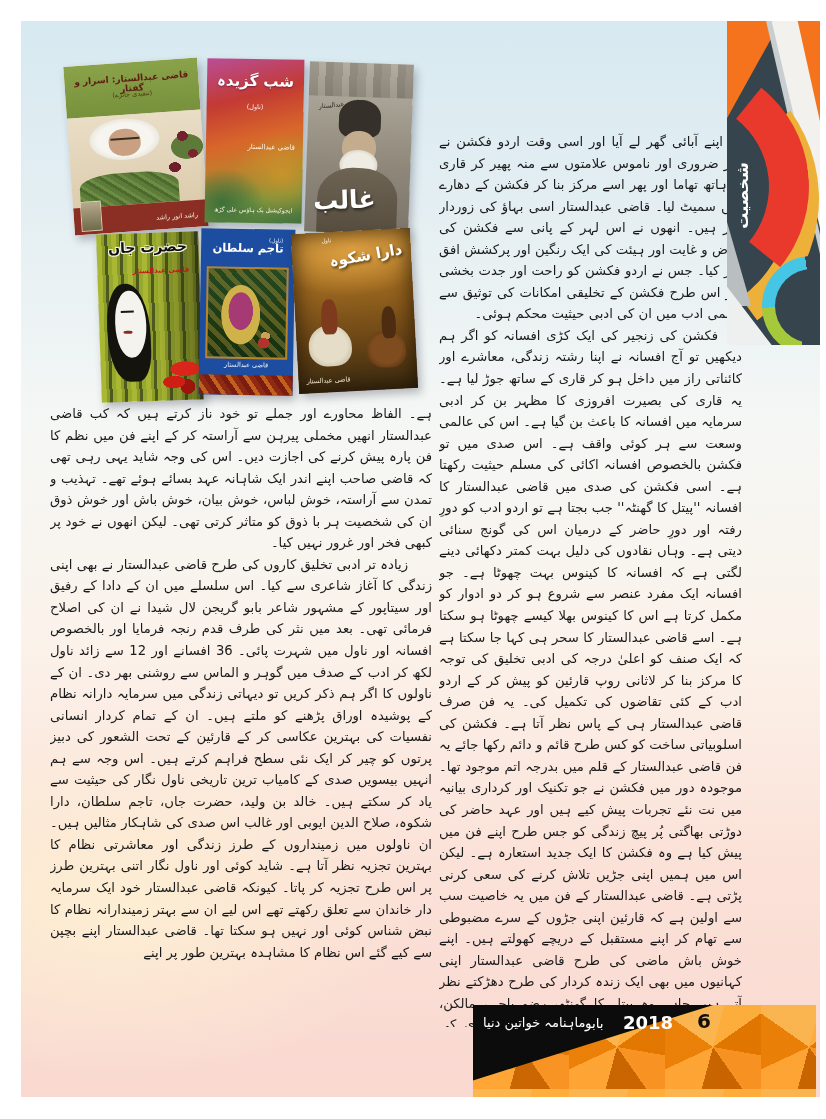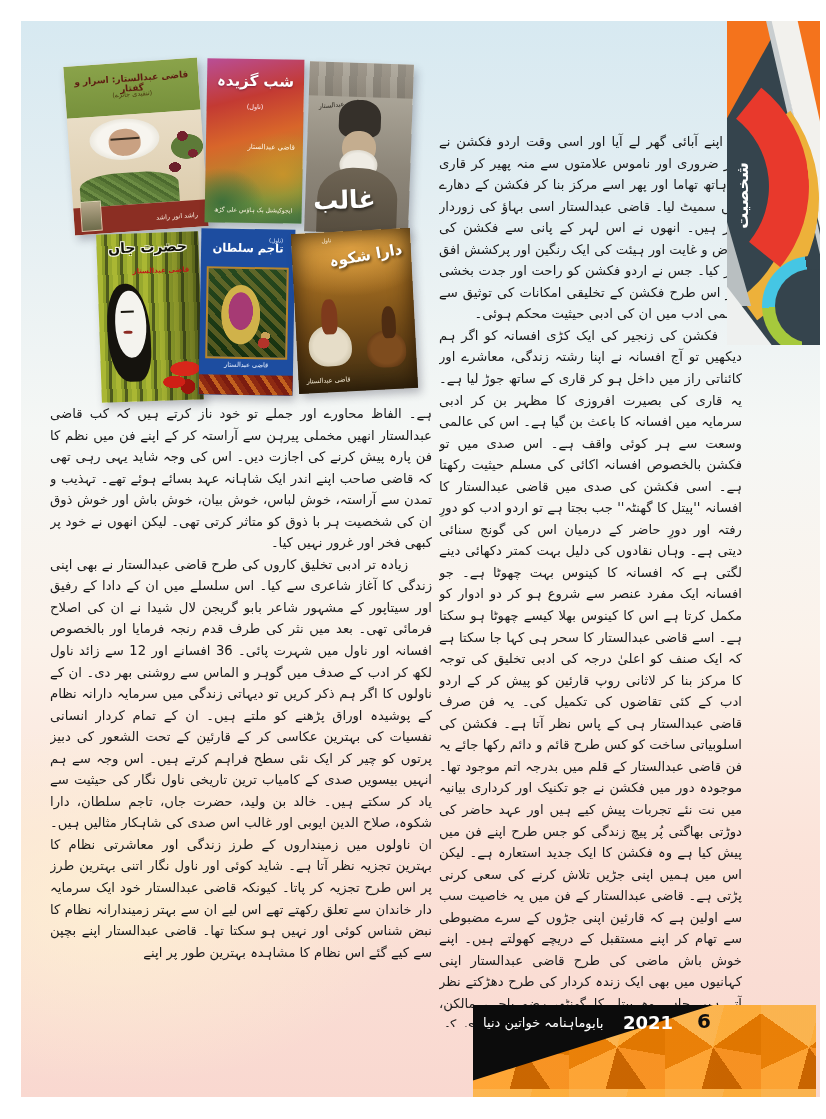--- a/index.html
+++ b/index.html
@@ -233,16 +233,16 @@
     <div class="s-ring">
       
     </div>
     <div class="s-label">شخصیت</div>
   </div>
 
   <div class="footer">
     <div class="f-black"></div>
     <div class="f-text f-mag">ماہنامہ خواتین دنیا</div>
     <div class="f-text f-month">بابو</div>
-    <div class="f-text f-year">2021</div>
+    <div class="f-text f-year">2018</div>
     <div class="f-page">6</div>
   </div>
 </div>
 
 </body></html>

